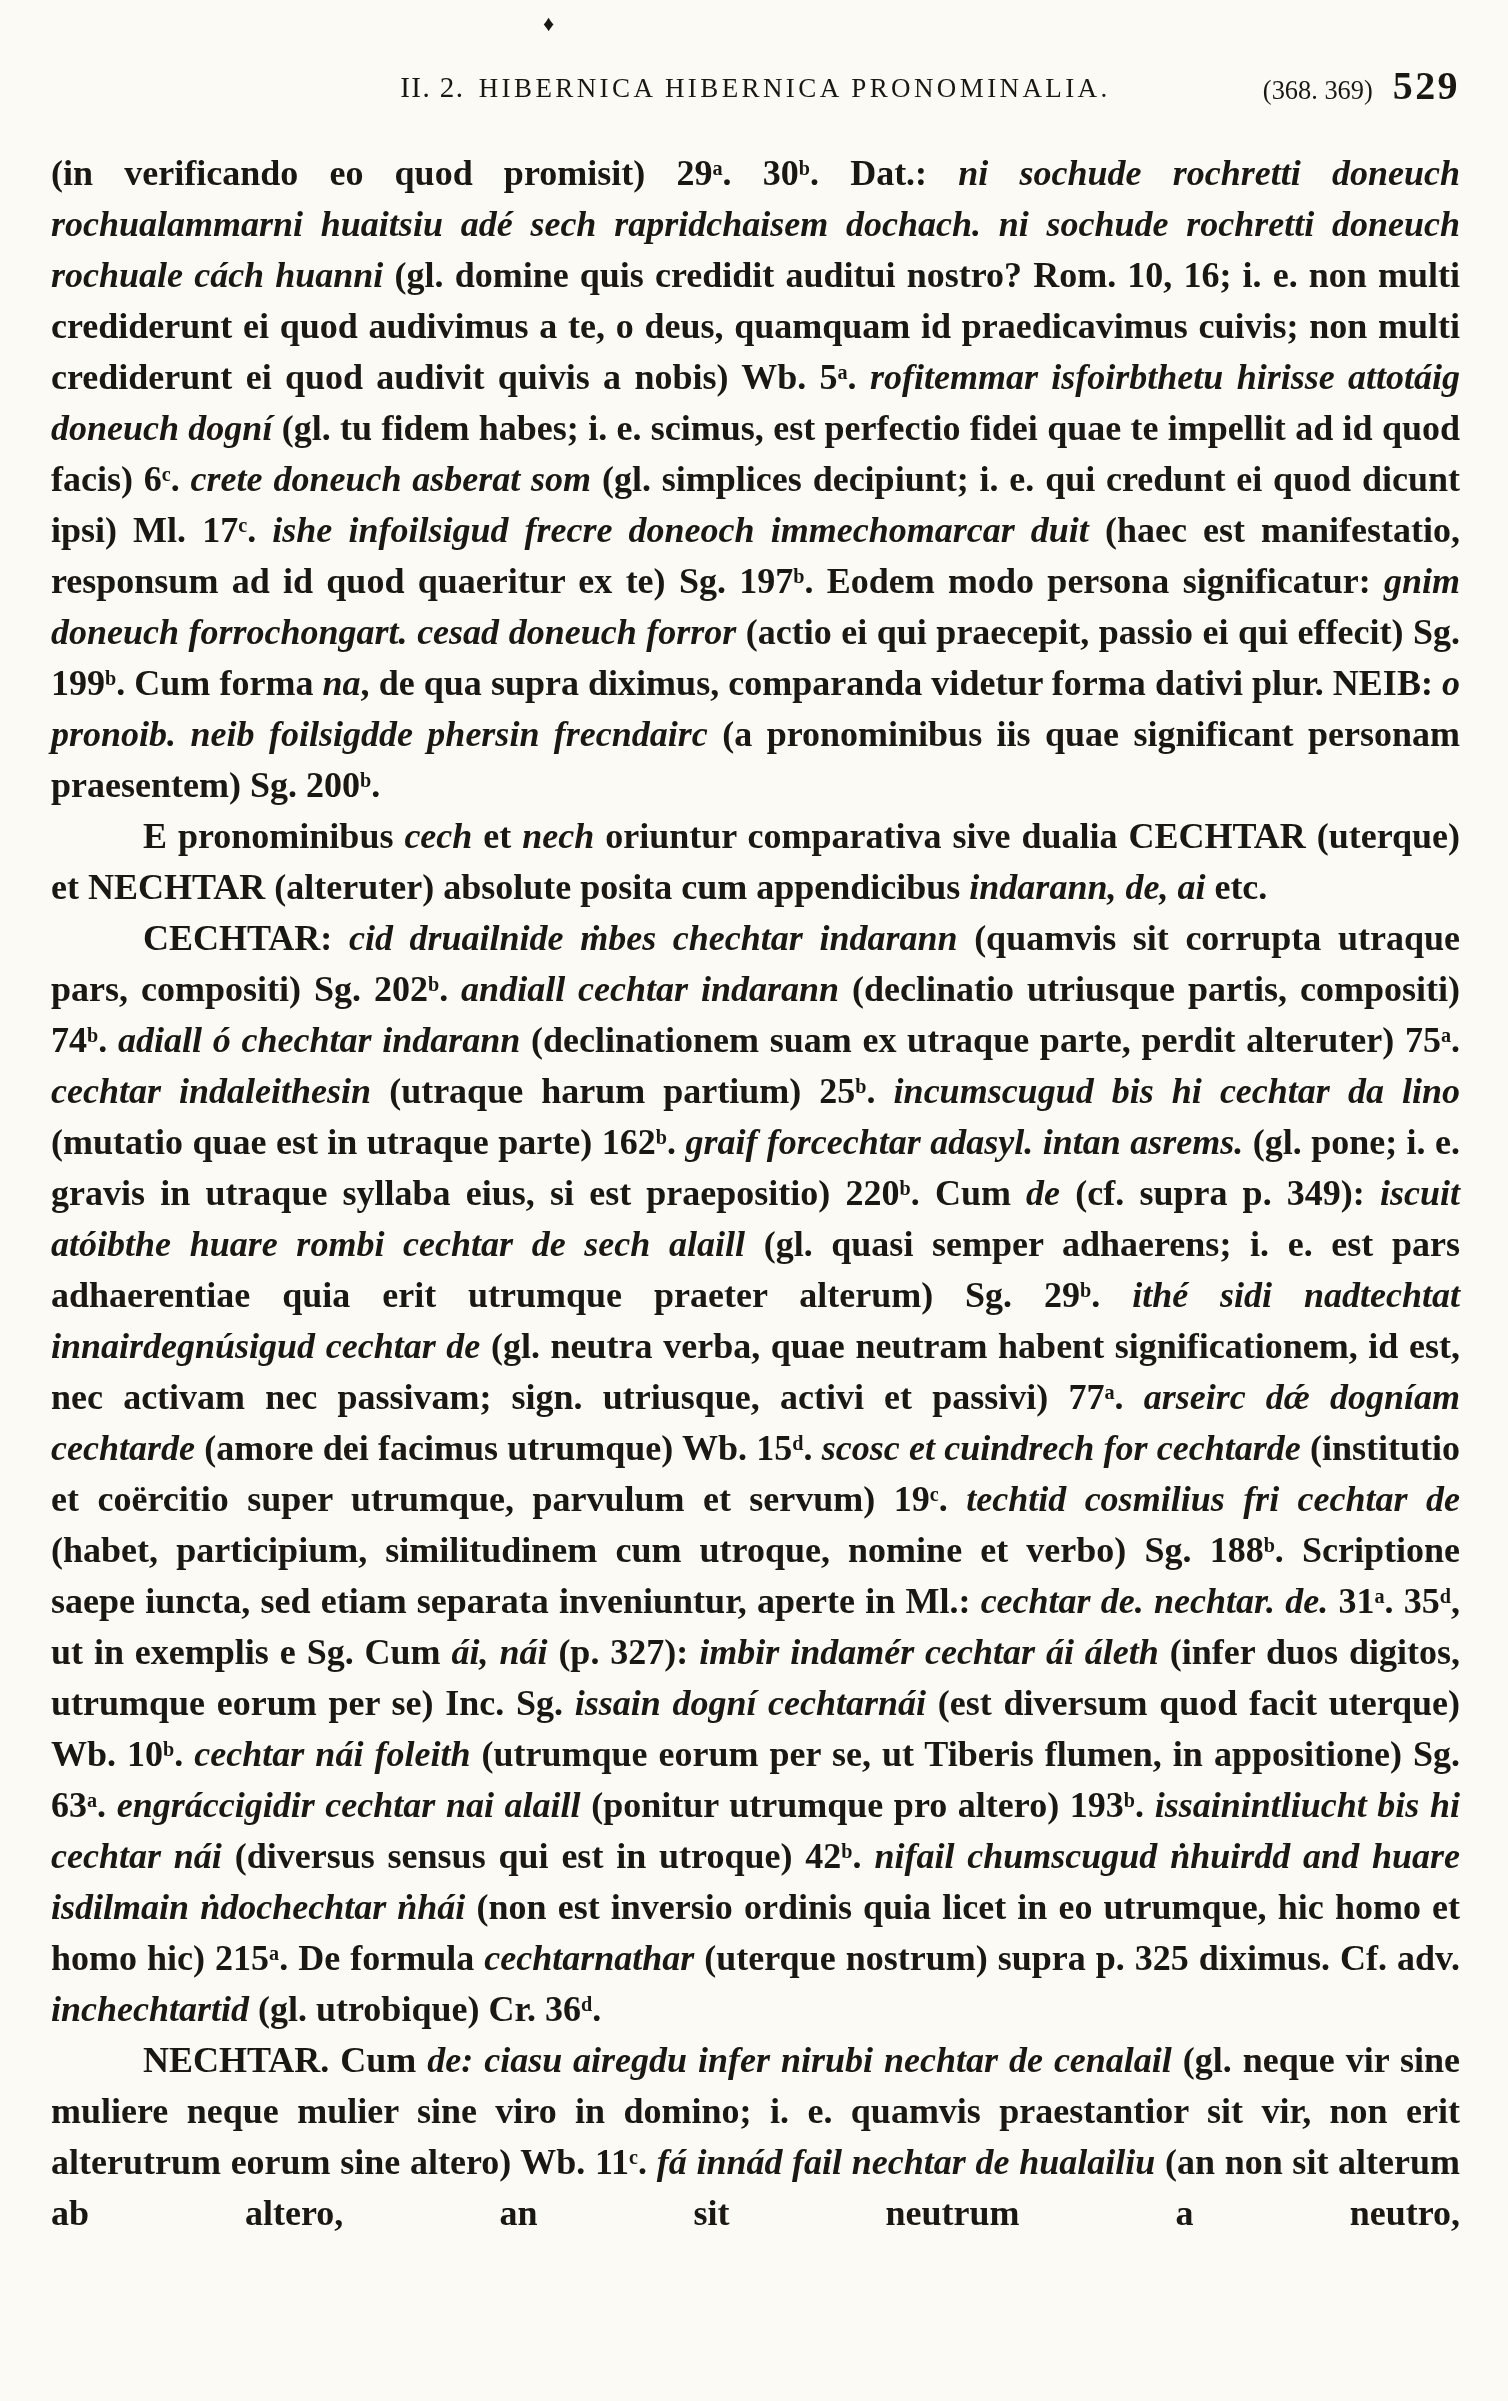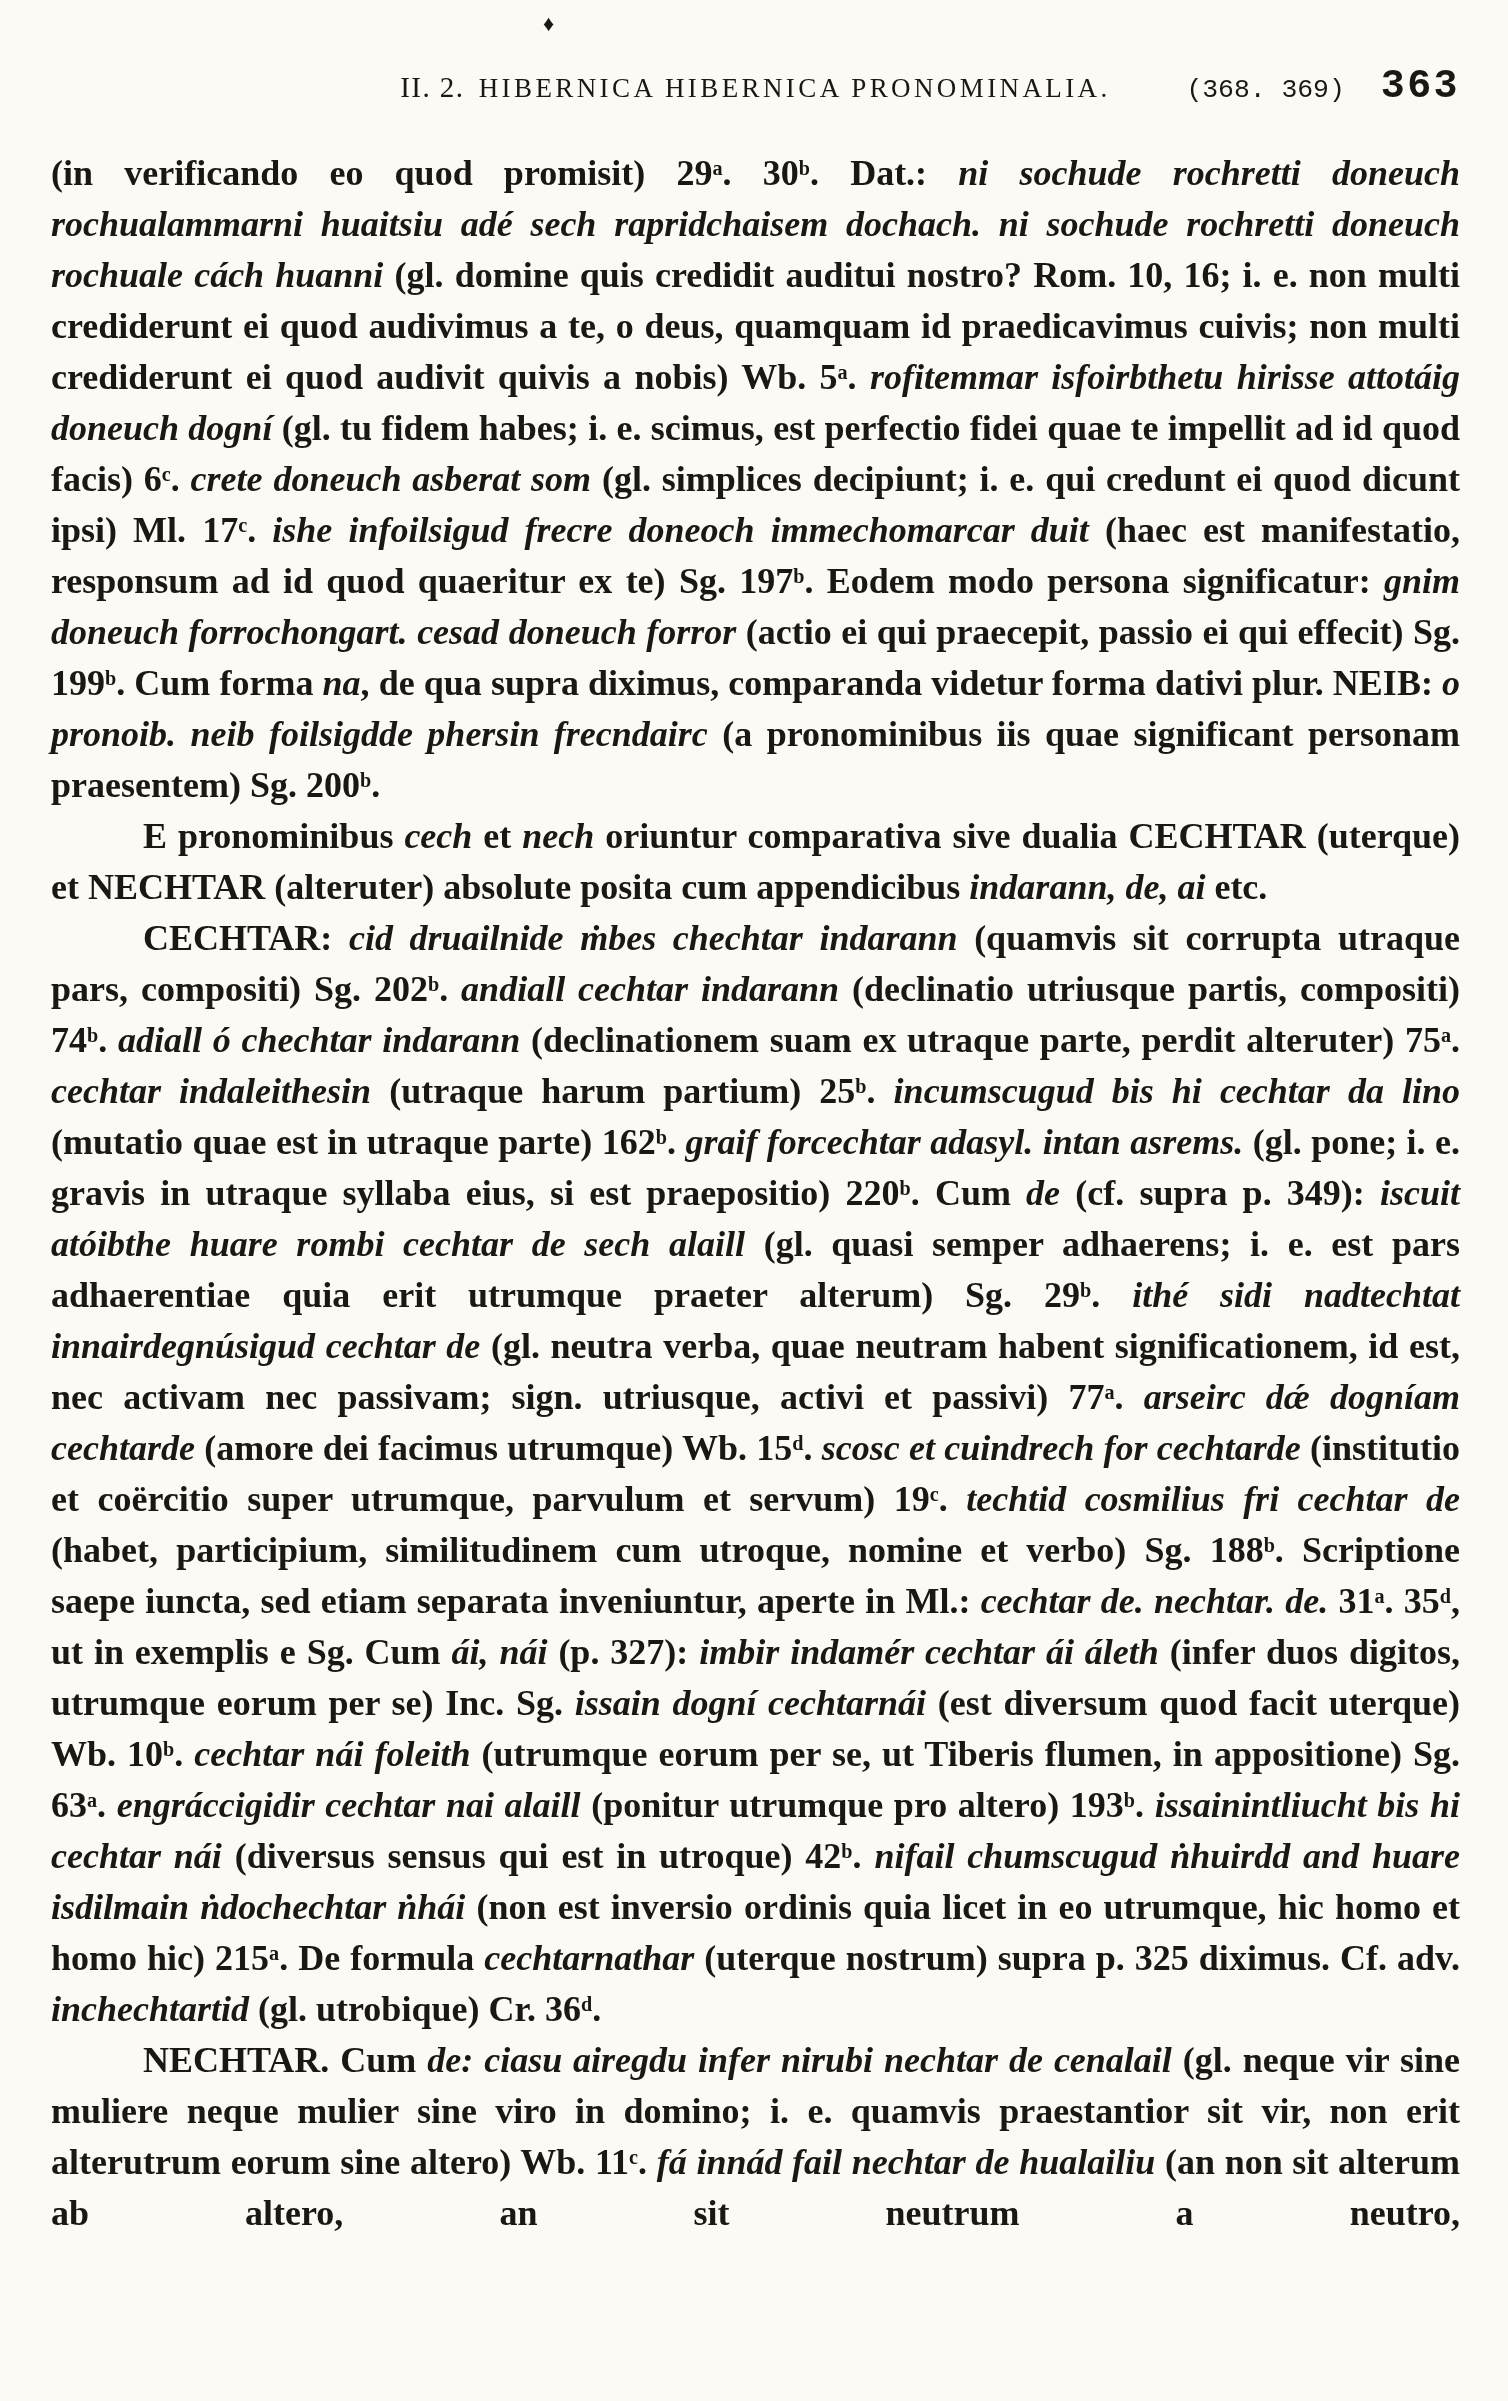--- a/index.html
+++ b/index.html
@@ -41,22 +41,21 @@
   .head-title {
     font-size: 27px;
     letter-spacing: 3.4px;
   }
   .head-right {
     position: absolute;
     right: 0;
     bottom: -4.8px;
     display: flex;
     align-items: baseline;
-    gap: 36px;
-    font-family: Liberation Mono, monospace;
+    gap: 20px;
   }
   .folio-refs {
     font-size: 26.4px;
   }
   .page-number {
     font-size: 40px;
     font-weight: bold;
     letter-spacing: 2.4px;
   }
   .text-body {
@@ -83,21 +82,21 @@
 
   <span class="ornament">♦</span>
 
   <header class="running-head">
     <div class="head-center">
       <span class="section">II. 2.</span>
       <span class="head-title">HIBERNICA HIBERNICA PRONOMINALIA.</span>
     </div>
     <div class="head-right">
       <span class="folio-refs">(368. 369)</span>
-      <span class="page-number">363</span>
+      <span class="page-number">529</span>
     </div>
   </header>
 
   <main class="text-body">
       <p class="para"><span>(in verificando eo quod promisit) 29<sup>a</sup>. 30<sup>b</sup>. Dat.: </span><span class="it">ni sochude rochretti doneuch rochualammarni huaitsiu adé sech rapridchaisem dochach. ni sochude rochretti doneuch rochuale cách huanni </span><span>(gl. domine quis credidit auditui nostro? Rom. 10, 16; i. e. non multi crediderunt ei quod audivimus a te, o deus, quamquam id praedicavimus cuivis; non multi crediderunt ei quod audivit quivis a nobis) Wb. 5<sup>a</sup>. </span><span class="it">rofitemmar isfoirbthetu hirisse attotáig doneuch dogní </span><span>(gl. tu fidem habes; i. e. scimus, est perfectio fidei quae te impellit ad id quod facis) 6<sup>c</sup>. </span><span class="it">crete doneuch asberat som </span><span>(gl. simplices decipiunt; i. e. qui credunt ei quod dicunt ipsi) Ml. 17<sup>c</sup>. </span><span class="it">ishe infoilsigud frecre doneoch immechomarcar duit </span><span>(haec est manifestatio, responsum ad id quod quaeritur ex te) Sg. 197<sup>b</sup>. Eodem modo persona significatur: </span><span class="it">gnim doneuch forrochongart. cesad doneuch forror </span><span>(actio ei qui praecepit, passio ei qui effecit) Sg. 199<sup>b</sup>. Cum forma </span><span class="it">na</span><span>, de qua supra diximus, comparanda videtur forma dativi plur. NEIB: </span><span class="it">o pronoib. neib foilsigdde phersin frecndairc </span><span>(a pronominibus iis quae significant personam praesentem) Sg. 200<sup>b</sup>.</span></p>
       <p class="para indent"><span>E pronominibus </span><span class="it">cech</span><span> et </span><span class="it">nech</span><span> oriuntur comparativa sive dualia CECHTAR (uterque) et NECHTAR (alteruter) absolute posita cum appendicibus </span><span class="it">indarann, de, ai</span><span> etc.</span></p>
       <p class="para indent"><span>CECHTAR: </span><span class="it">cid druailnide ṁbes chechtar indarann </span><span>(quamvis sit corrupta utraque pars, compositi) Sg. 202<sup>b</sup>. </span><span class="it">andiall cechtar indarann </span><span>(declinatio utriusque partis, compositi) 74<sup>b</sup>. </span><span class="it">adiall ó chechtar indarann </span><span>(declinationem suam ex utraque parte, perdit alteruter) 75<sup>a</sup>. </span><span class="it">cechtar indaleithesin </span><span>(utraque harum partium) 25<sup>b</sup>. </span><span class="it">incumscugud bis hi cechtar da lino </span><span>(mutatio quae est in utraque parte) 162<sup>b</sup>. </span><span class="it">graif forcechtar adasyl. intan asrems. </span><span>(gl. pone; i. e. gravis in utraque syllaba eius, si est praepositio) 220<sup>b</sup>. Cum </span><span class="it">de</span><span> (cf. supra p. 349): </span><span class="it">iscuit atóibthe huare rombi cechtar de sech alaill </span><span>(gl. quasi semper adhaerens; i. e. est pars adhaerentiae quia erit utrumque praeter alterum) Sg. 29<sup>b</sup>. </span><span class="it">ithé sidi nadtechtat innairdegnúsigud cechtar de </span><span>(gl. neutra verba, quae neutram habent significationem, id est, nec activam nec passivam; sign. utriusque, activi et passivi) 77<sup>a</sup>. </span><span class="it">arseirc dǽ dogníam cechtarde </span><span>(amore dei facimus utrumque) Wb. 15<sup>d</sup>. </span><span class="it">scosc et cuindrech for cechtarde </span><span>(institutio et coërcitio super utrumque, parvulum et servum) 19<sup>c</sup>. </span><span class="it">techtid cosmilius fri cechtar de </span><span>(habet, participium, similitudinem cum utroque, nomine et verbo) Sg. 188<sup>b</sup>. Scriptione saepe iuncta, sed etiam separata inveniuntur, aperte in Ml.: </span><span class="it">cechtar de. nechtar. de. </span><span>31<sup>a</sup>. 35<sup>d</sup>, ut in exemplis e Sg. Cum </span><span class="it">ái, nái </span><span>(p. 327): </span><span class="it">imbir indamér cechtar ái áleth </span><span>(infer duos digitos, utrumque eorum per se) Inc. Sg. </span><span class="it">issain dogní cechtarnái </span><span>(est diversum quod facit uterque) Wb. 10<sup>b</sup>. </span><span class="it">cechtar nái foleith </span><span>(utrumque eorum per se, ut Tiberis flumen, in appositione) Sg. 63<sup>a</sup>. </span><span class="it">engráccigidir cechtar nai alaill </span><span>(ponitur utrumque pro altero) 193<sup>b</sup>. </span><span class="it">issainintliucht bis hi cechtar nái </span><span>(diversus sensus qui est in utroque) 42<sup>b</sup>. </span><span class="it">nifail chumscugud ṅhuirdd and huare isdilmain ṅdochechtar ṅhái </span><span>(non est inversio ordinis quia licet in eo utrumque, hic homo et homo hic) 215<sup>a</sup>. De formula </span><span class="it">cechtarnathar </span><span>(uterque nostrum) supra p. 325 diximus. Cf. adv. </span><span class="it">inchechtartid </span><span>(gl. utrobique) Cr. 36<sup>d</sup>.</span></p>
       <p class="para indent jlast"><span>NECHTAR. Cum </span><span class="it">de: ciasu airegdu infer nirubi nechtar de cenalail </span><span>(gl. neque vir sine muliere neque mulier sine viro in domino; i. e. quamvis praestantior sit vir, non erit alterutrum eorum sine altero) Wb. 11<sup>c</sup>. </span><span class="it">fá innád fail nechtar de hualailiu </span><span>(an non sit alterum ab altero, an sit neutrum a neutro,</span></p>
     </main>
 

